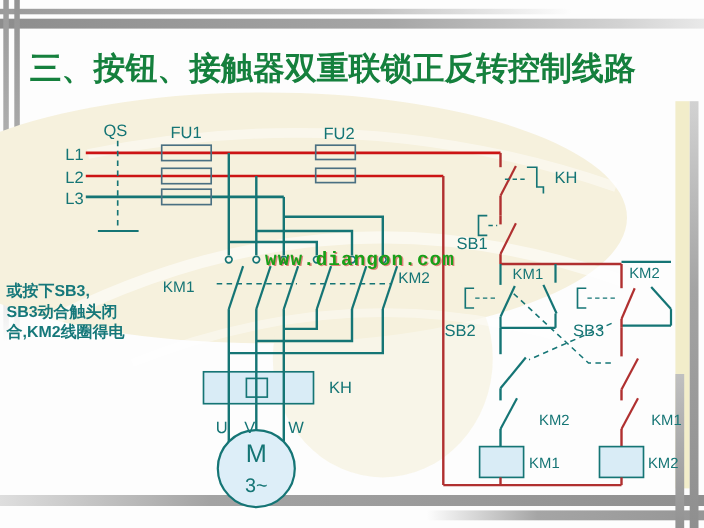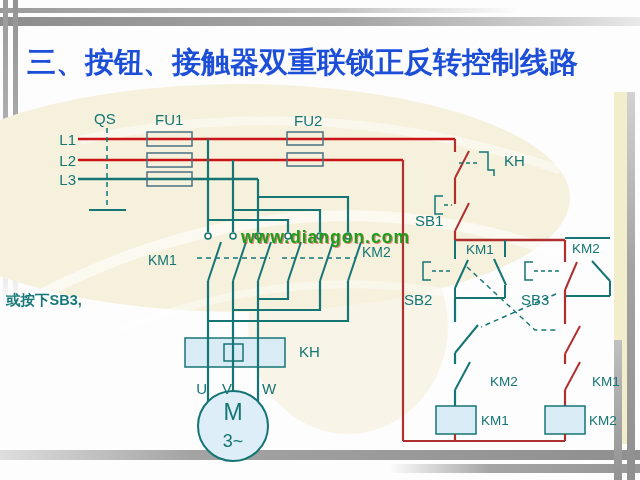--- a/index.html
+++ b/index.html
@@ -17,25 +17,25 @@
     background:linear-gradient(to bottom,#939393,#b5b5b5 60%,rgba(230,230,230,0));}
   .bar-bottom-1{left:0;top:450px;width:640px;height:10px;z-index:2;
     background:linear-gradient(to right,#dedede,#a3a3a3 30%,#8f8f8f);}
   .bar-bottom-2{left:388px;top:464px;width:252px;height:9px;z-index:2;
     background:linear-gradient(to right,rgba(180,180,180,0),#a5a5a5 40%,#969696);}
   .bar-right-1{left:614px;top:340px;width:8px;height:140px;z-index:2;
     background:linear-gradient(to bottom,#c0c0c0,#929292);}
   .bar-right-2{left:627px;top:92px;width:8px;height:388px;z-index:2;
     background:linear-gradient(to bottom,#d2d2d2,#a3a3a3 45%,#8f8f8f);}
   .title{position:absolute;left:27px;top:43px;width:608px;z-index:5;
-    font-size:29px;font-weight:bold;color:#1d4ed8;letter-spacing:0px;white-space:nowrap;}
+    font-size:29px;font-weight:bold;color:#15803d;letter-spacing:0px;white-space:nowrap;}
   .notes{position:absolute;left:6px;top:256px;z-index:5;
-    font-size:14.5px;font-weight:bold;color:#16787a;line-height:18.5px;margin-top:35px;}
+    font-size:14.5px;font-weight:bold;color:#16787a;line-height:18.5px;}
   .watermark{position:absolute;left:241px;top:227px;z-index:6;
-    font-family:Liberation Sans, sans-serif;font-size:17.5px;font-weight:bold;
+    font-family:Liberation Mono, monospace;font-size:17.5px;font-weight:bold;
     color:#18a018;letter-spacing:1px;text-shadow:1.2px 1.2px 0 rgba(205,60,60,0.6);}
   svg.schematic{position:absolute;left:0;top:0;z-index:3;}
   text{font-family:"Liberation Sans",sans-serif;fill:#157575;}
   .lb14{font-size:14px;} .lb15{font-size:15px;} .lb13{font-size:13.5px;}
   .motor-m{font-size:23px;} .motor-sub{font-size:18px;}
 </style>
 </head>
 <body>
 
 <div class="slide">
@@ -227,17 +227,19 @@
     <text class="lb13" x="490" y="386">KM2</text>
     <text class="lb13" x="592" y="386">KM1</text>
     <text class="lb13" x="481" y="425">KM1</text>
     <text class="lb13" x="589" y="425">KM2</text>
   </svg>
 
   <div class="title">三、按钮、接触器双重联锁正反转控制线路</div>
 
   <div class="notes">
     <div>或按下SB3,</div>
+    <div>SB3动合触头闭</div>
+    <div>合,KM2线圈得电</div>
   </div>
 
   <div class="watermark">www.diangon.com</div>
 
 </div>
 
 </body></html>

